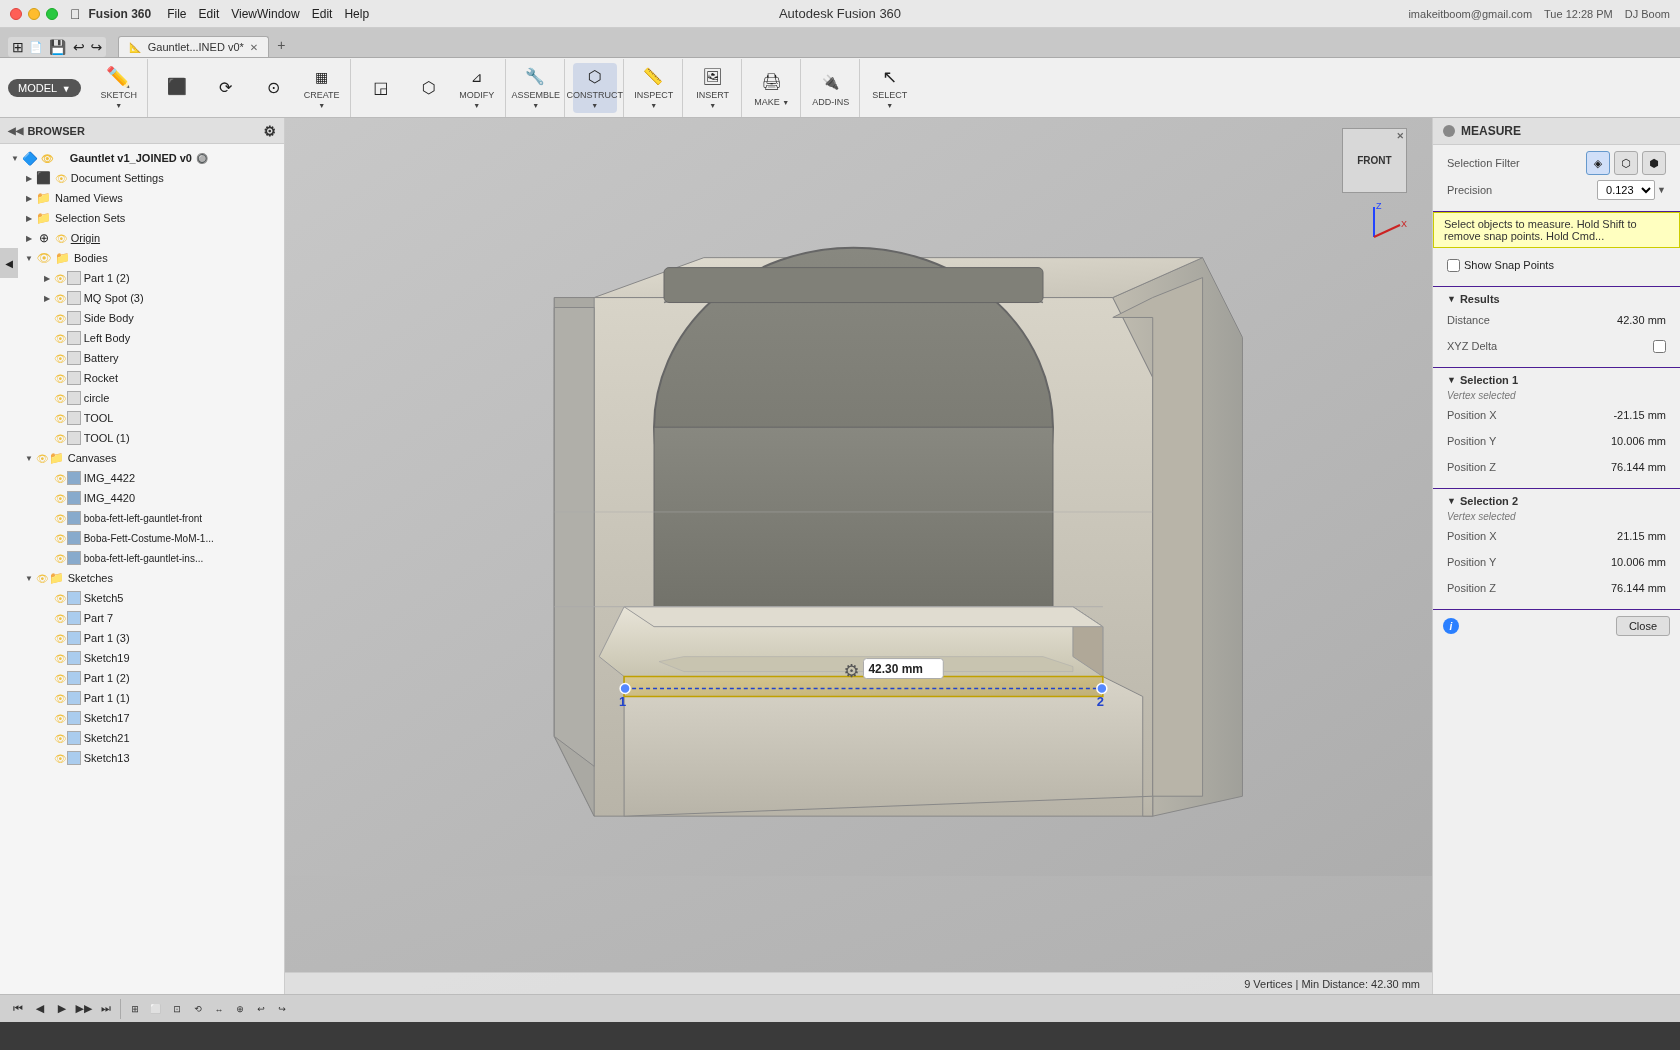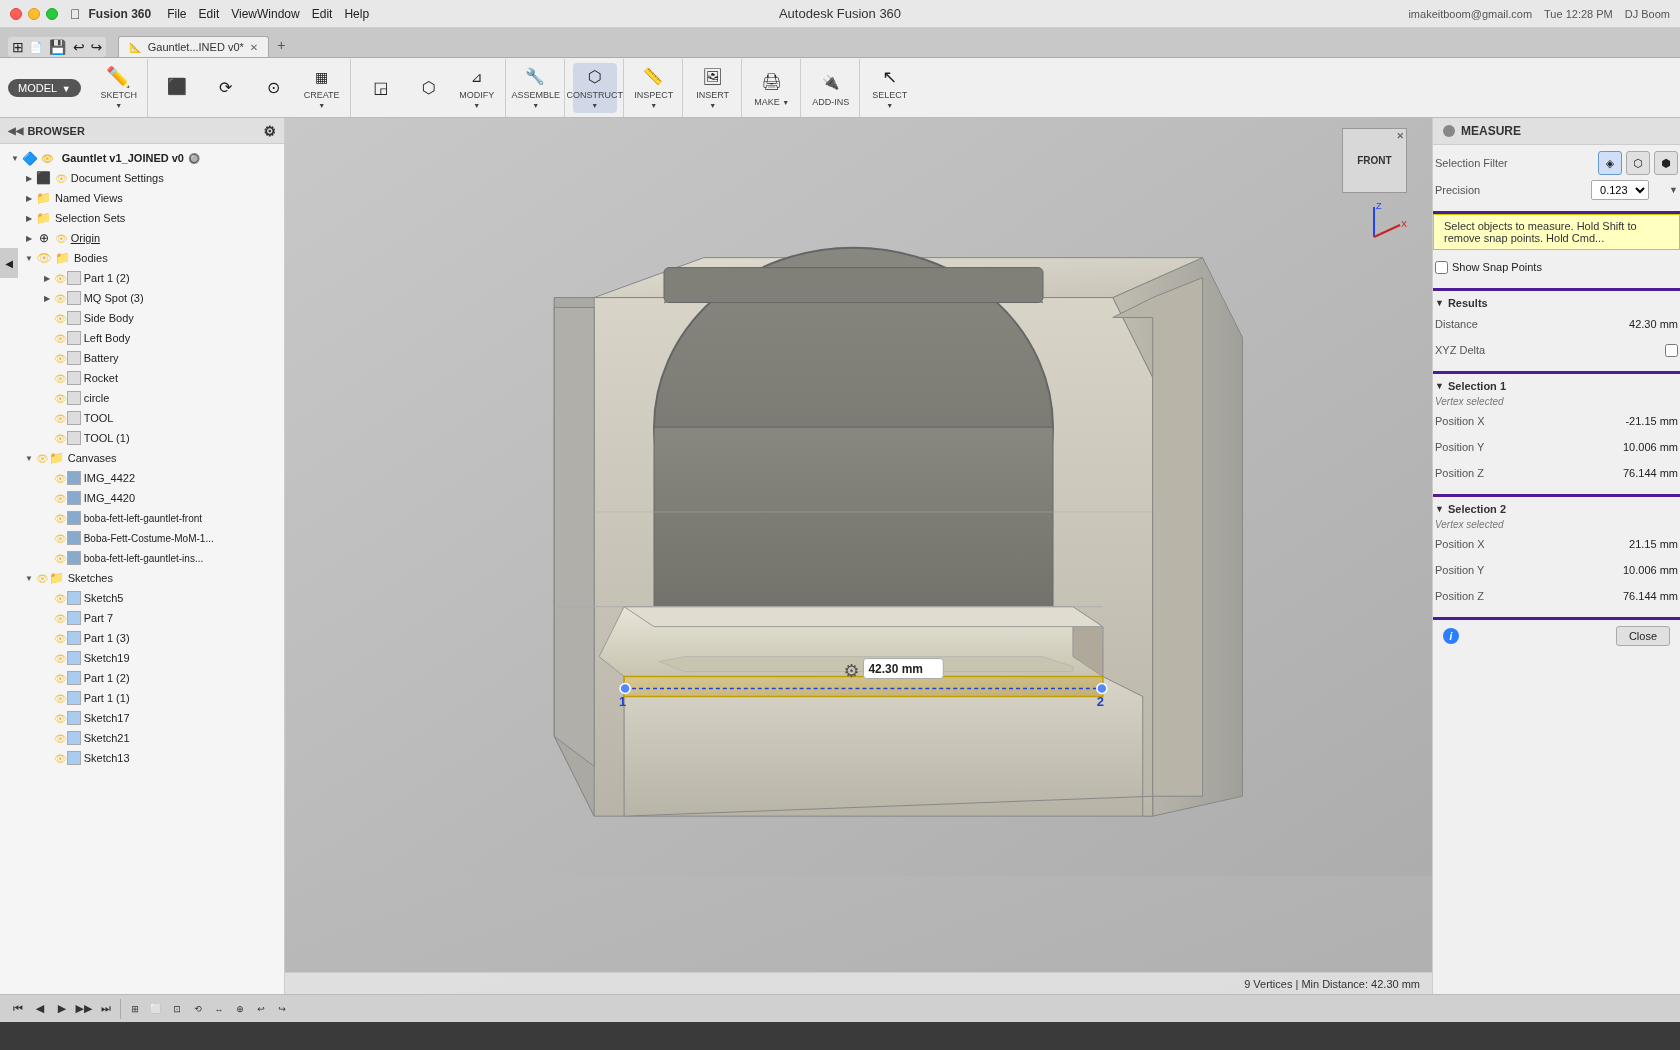--- a/index.html
+++ b/index.html
@@ -243,22 +243,22 @@
       gap: 6px;
     }
     .panel-circle {
       width: 12px;
       height: 12px;
       border-radius: 50%;
       background: #888;
       display: inline-block;
     }
     .panel-section {
-      padding: 6px 2px;
-      border-bottom: 3px solid #4c1d95;
+      padding: 6px 14px;
+      border-bottom: 1px solid #4c1d95;
     }
     .panel-row {
       display: flex;
       align-items: center;
       justify-content: space-between;
       margin-bottom: 4px;
       min-height: 22px;
     }
     .panel-label {
       color: #555;
@@ -553,21 +553,21 @@
       <span style="cursor:pointer;font-size:14px;">⚙</span>
     </div>
 
     <div class="browser-tree">
 
       <div class="tree-item" style="font-weight:600;">
         <span class="tree-indent" style="width:4px;"></span>
         <span class="expand-arrow">▼</span>
         <span class="tree-icon" style="font-size:13px;">🔷</span>
         <span class="eye-icon">👁</span>
-        <span style="margin-left:8px;">Gauntlet v1_JOINED v0</span>
+        <span style="margin-left:16px;">Gauntlet v1_JOINED v0</span>
         <span style="margin-left:4px;font-size:10px;cursor:pointer;">🔘</span>
       </div>
 
       <div class="tree-item">
         <span class="tree-indent" style="width:18px;"></span>
         <span class="expand-arrow">▶</span>
         <span class="tree-icon folder-icon">⬛</span>
         <span class="eye-icon">👁</span>
         <span style="margin-left:3px;">Document Settings</span>
       </div>
@@ -917,21 +917,21 @@
           <div class="filter-icon-btn">
             <span>⬡</span>
           </div>
           <div class="filter-icon-btn">
             <span>⬢</span>
           </div>
         </div>
       </div>
       <div class="panel-row">
         <span class="panel-label">Precision</span>
-        <div style="display:flex;align-items:center;gap:20px;">
+        <div style="display:flex;align-items:center;gap:2px;">
           <select class="panel-select"><option>0.123</option></select>
           <span style="font-size:9px;color:#555;">▼</span>
         </div>
       </div>
     </div>
 
     <div class="tooltip-bar">
       <span>Select objects to measure. Hold Shift to remove snap points. Hold Cmd...</span>
     </div>
 

